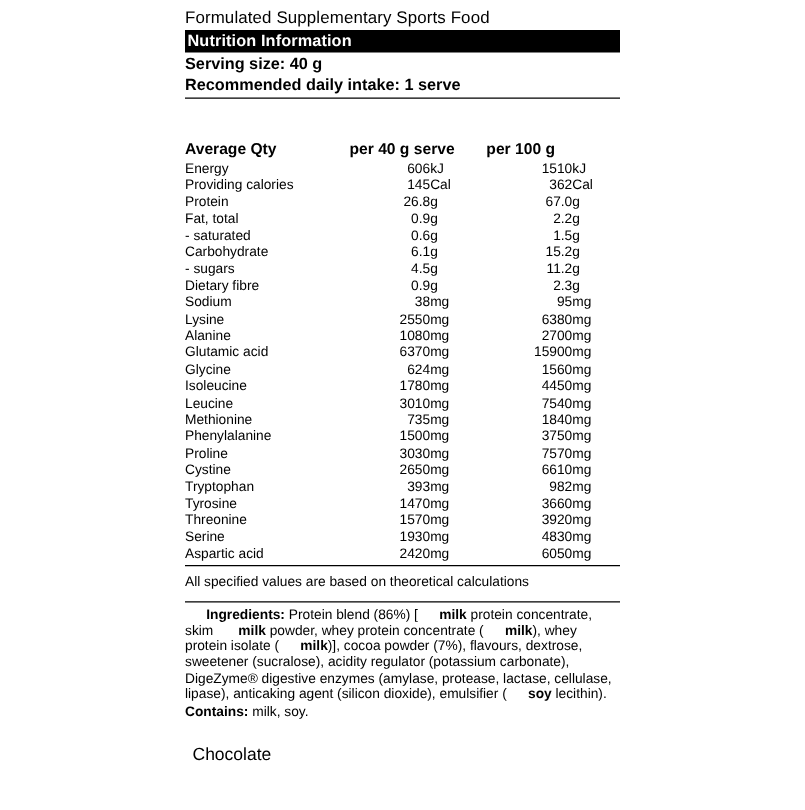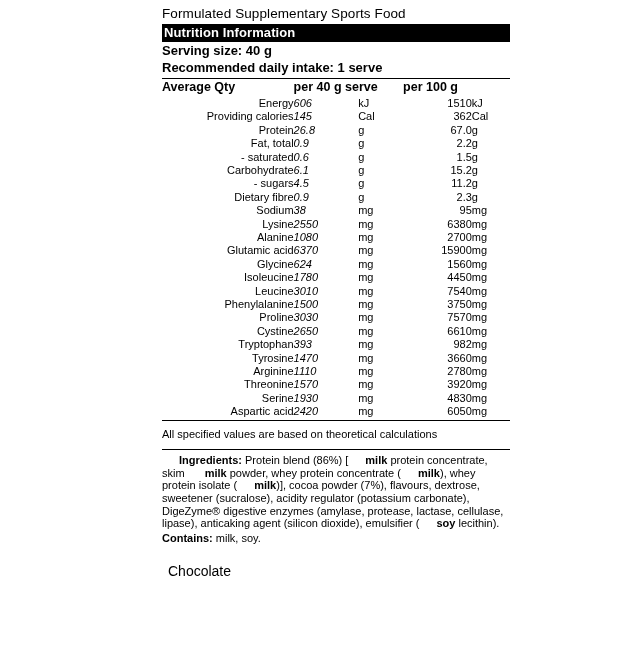--- a/index.html
+++ b/index.html
@@ -11,21 +11,21 @@
   body {
     width: 644px;
     height: 648px;
     font-family: "Liberation Sans", sans-serif;
     color: #000000;
     position: relative;
     overflow: hidden;
   }
   .panel {
     position: absolute;
-    left: 162px;
+    left: 148px;
     top: 0px;
     width: 348px;
   }
   .title {
     font-size: 13.5px;
     letter-spacing: 0.1px;
     padding: 6px 0 3px 0;
     white-space: nowrap;
   }
   .banner {
@@ -47,38 +47,39 @@
     border-top: 1px solid #000000;
     margin: 2px 0 0 0;
     width: 348px;
   }
   .rule-thin { border-top: 1px solid #000000; }
   table.nutri {
     width: 348px;
     border-collapse: collapse;
     font-size: 11px;
     line-height: 12.4px;
+    margin-top: 32px;
   }
   table.nutri th {
     font-size: 12.5px;
     font-weight: bold;
     text-align: left;
     padding: 2px 0 3px 0;
     white-space: nowrap;
   }
   th.c-name { width: 136px; }
   th.c-serve { width: 112px; text-align: left; padding-left: 24px;}
   th.c-100 { width: 100px; text-align: left; padding-left: 28px;}
   table.nutri td {
     padding: 0.5px 0;
     white-space: nowrap;
     vertical-align: baseline;
   }
-  td.name { width: 136px; text-align: right; }
-  td.v1 { width: 66px; padding-right: 6px; font-style: italic; }
+  td.name { width: 136px; }
+  td.v1 { width: 66px; text-align: right; padding-right: 6px; }
   td.u1 { width: 46px; text-align: left; }
   td.v2 { width: 72px; text-align: right; padding-right: 6px; }
   td.u2 { width: 40px; text-align: left; }
   .footnote {
     font-size: 11px;
     padding: 7px 0 8px 0;
     line-height: 13px;
   }
   .ingredients {
     font-size: 11px;
@@ -221,20 +222,27 @@
           <td class="u2">mg</td>
         </tr>
         <tr>
           <td class="name">Leucine</td>
           <td class="v1">3010</td>
           <td class="u1">mg</td>
           <td class="v2">7540</td>
           <td class="u2">mg</td>
         </tr>
         <tr>
+          <td class="name">Methionine</td>
+          <td class="v1">735</td>
+          <td class="u1">mg</td>
+          <td class="v2">1840</td>
+          <td class="u2">mg</td>
+        </tr>
+        <tr>
           <td class="name">Phenylalanine</td>
           <td class="v1">1500</td>
           <td class="u1">mg</td>
           <td class="v2">3750</td>
           <td class="u2">mg</td>
         </tr>
         <tr>
           <td class="name">Proline</td>
           <td class="v1">3030</td>
           <td class="u1">mg</td>
@@ -253,27 +261,20 @@
           <td class="v1">393</td>
           <td class="u1">mg</td>
           <td class="v2">982</td>
           <td class="u2">mg</td>
         </tr>
         <tr>
           <td class="name">Tyrosine</td>
           <td class="v1">1470</td>
           <td class="u1">mg</td>
           <td class="v2">3660</td>
-          <td class="u2">mg</td>
-        </tr>
-        <tr>
-          <td class="name">Arginine</td>
-          <td class="v1">1110</td>
-          <td class="u1">mg</td>
-          <td class="v2">2780</td>
           <td class="u2">mg</td>
         </tr>
         <tr>
           <td class="name">Threonine</td>
           <td class="v1">1570</td>
           <td class="u1">mg</td>
           <td class="v2">3920</td>
           <td class="u2">mg</td>
         </tr>
         <tr>

